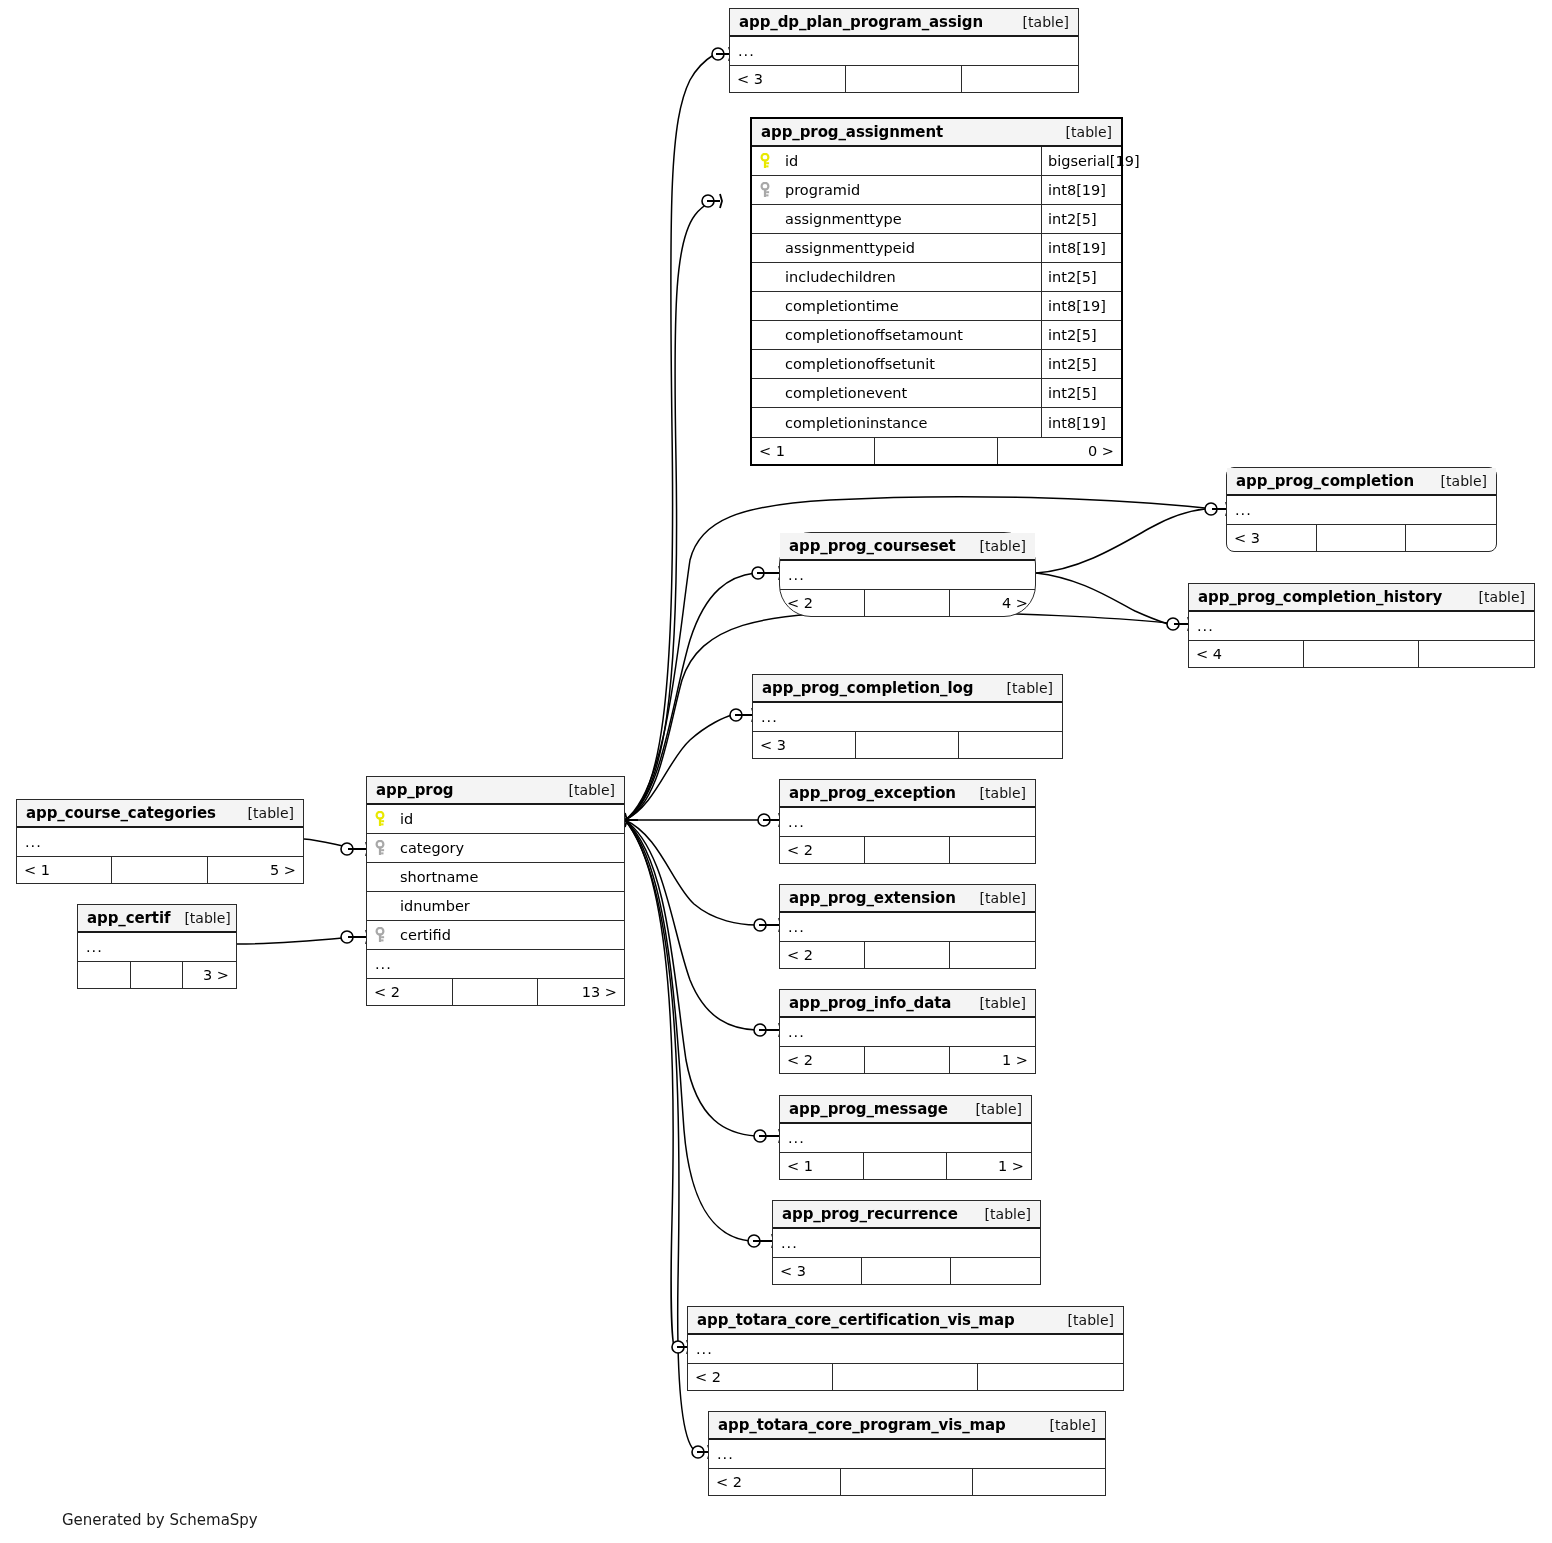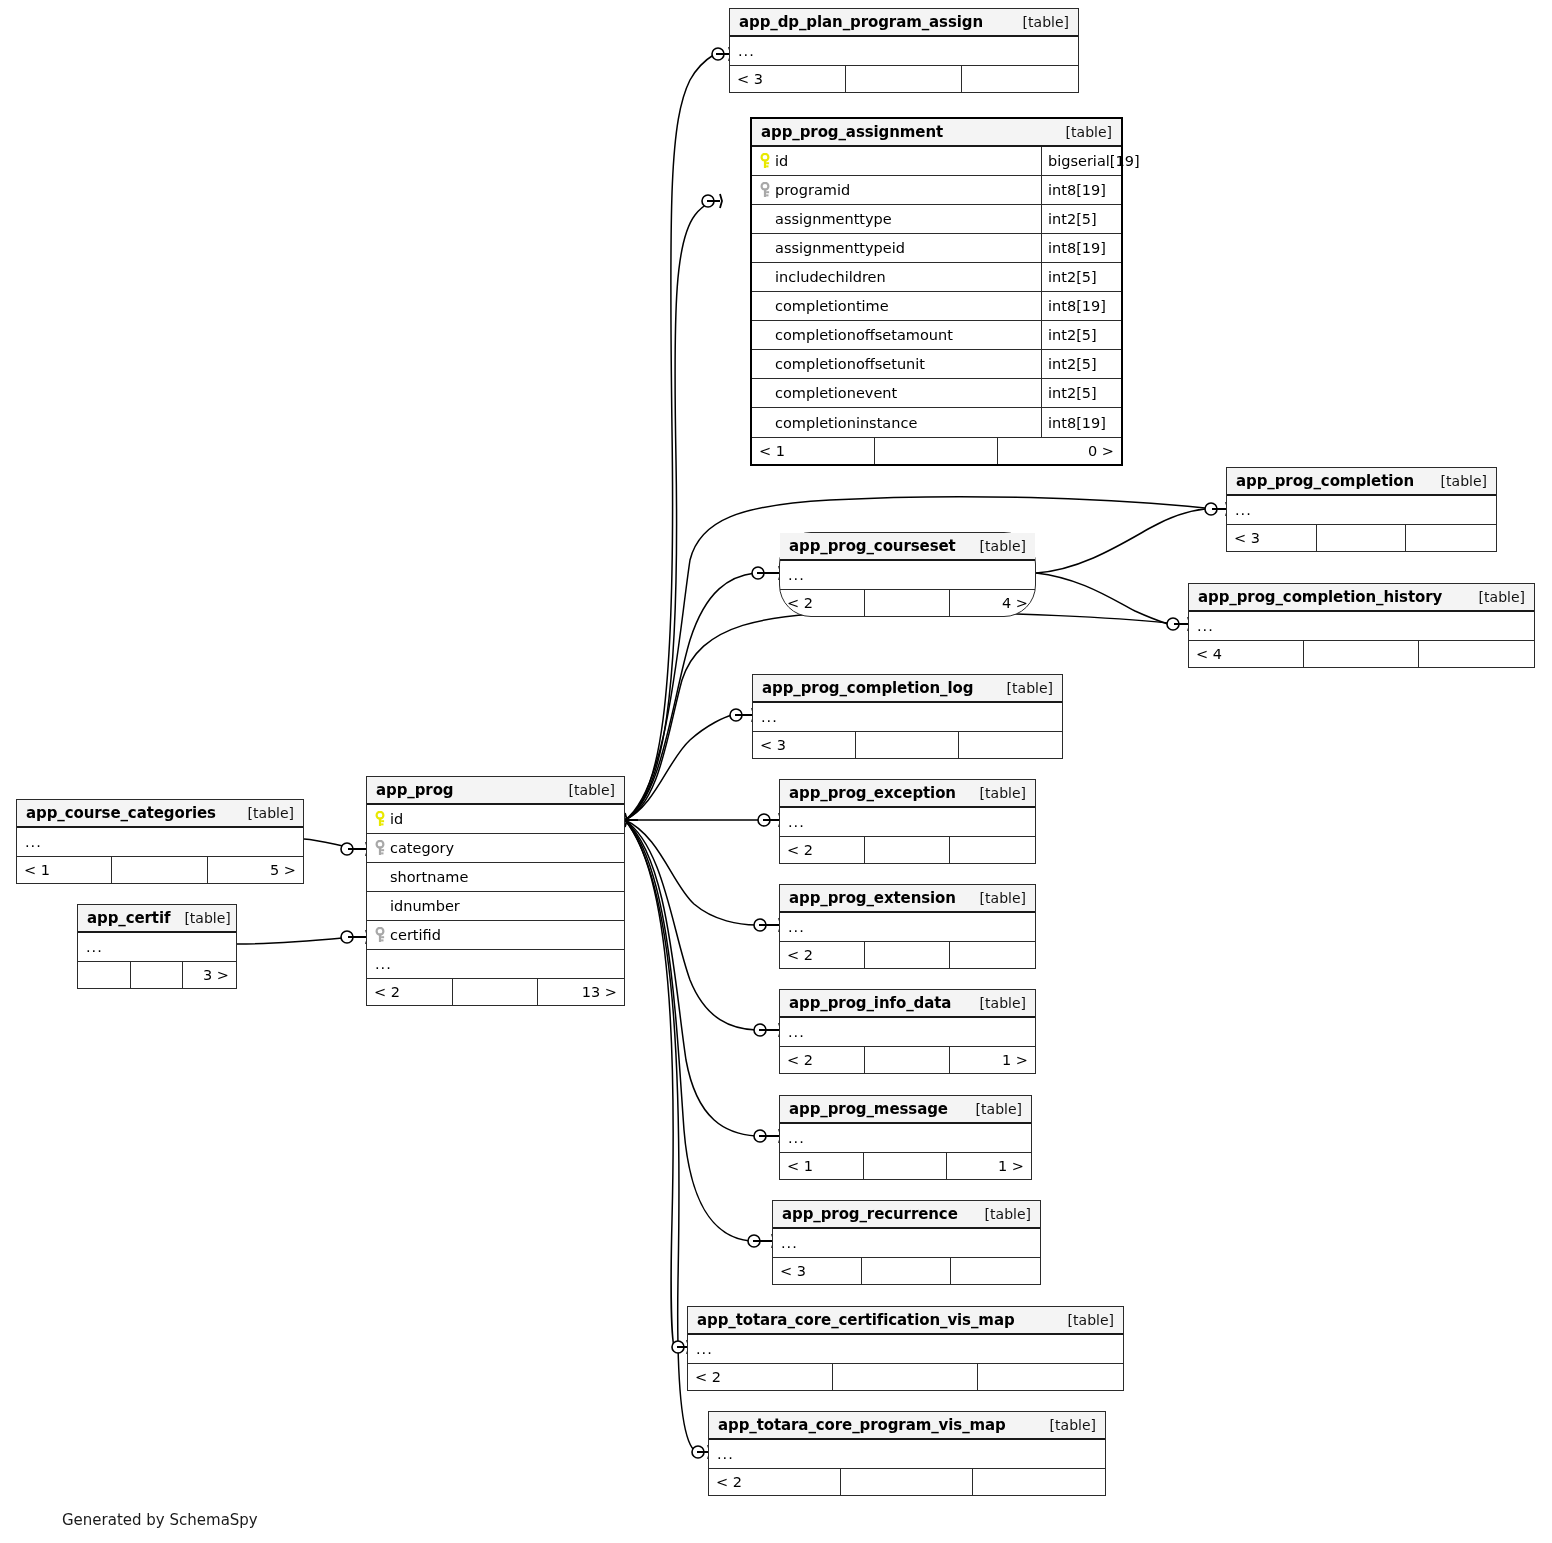--- a/index.html
+++ b/index.html
@@ -62,21 +62,21 @@
     border-bottom:1px solid #2b2b2b;
     font-size:14.5px;
     color:#000;
   }
   .row:last-child{ border-bottom:none; }
   .row .cname{
     flex:1 1 auto;
     padding-left:8px;
     display:flex;
     align-items:flex-start;
-    gap:2px;
+    gap:12px;
     white-space:nowrap;
     overflow:hidden;
   }
   .row .ctype{
     flex:0 0 auto;
     width:80px;
     padding-left:6px;
     border-left:1px solid #2b2b2b;
     height:100%;
     display:flex;
@@ -317,21 +317,21 @@
             </div>
             <div class="ctype">int8[19]</div>
           </div>
         </div>
         <div class="footer">
           <div class="fcell l">&lt; 1</div>
           <div class="fcell l"></div>
           <div class="fcell r">0 &gt;</div>
         </div>
       </div>
-      <div class="tbl" style="left: 1226px; top: 467px; width: 271px;">
+      <div class="tbl" style="left: 1226px; top: 467px; width: 271px; border-radius: 8px;">
         <div class="thdr">
           <span class="tname">app_prog_completion</span>
           <span class="ttag">[table]</span>
         </div>
         <div class="rows">
           <div class="row ell">
             <span class="ellipsis">...</span>
           </div>
         </div>
         <div class="footer">

